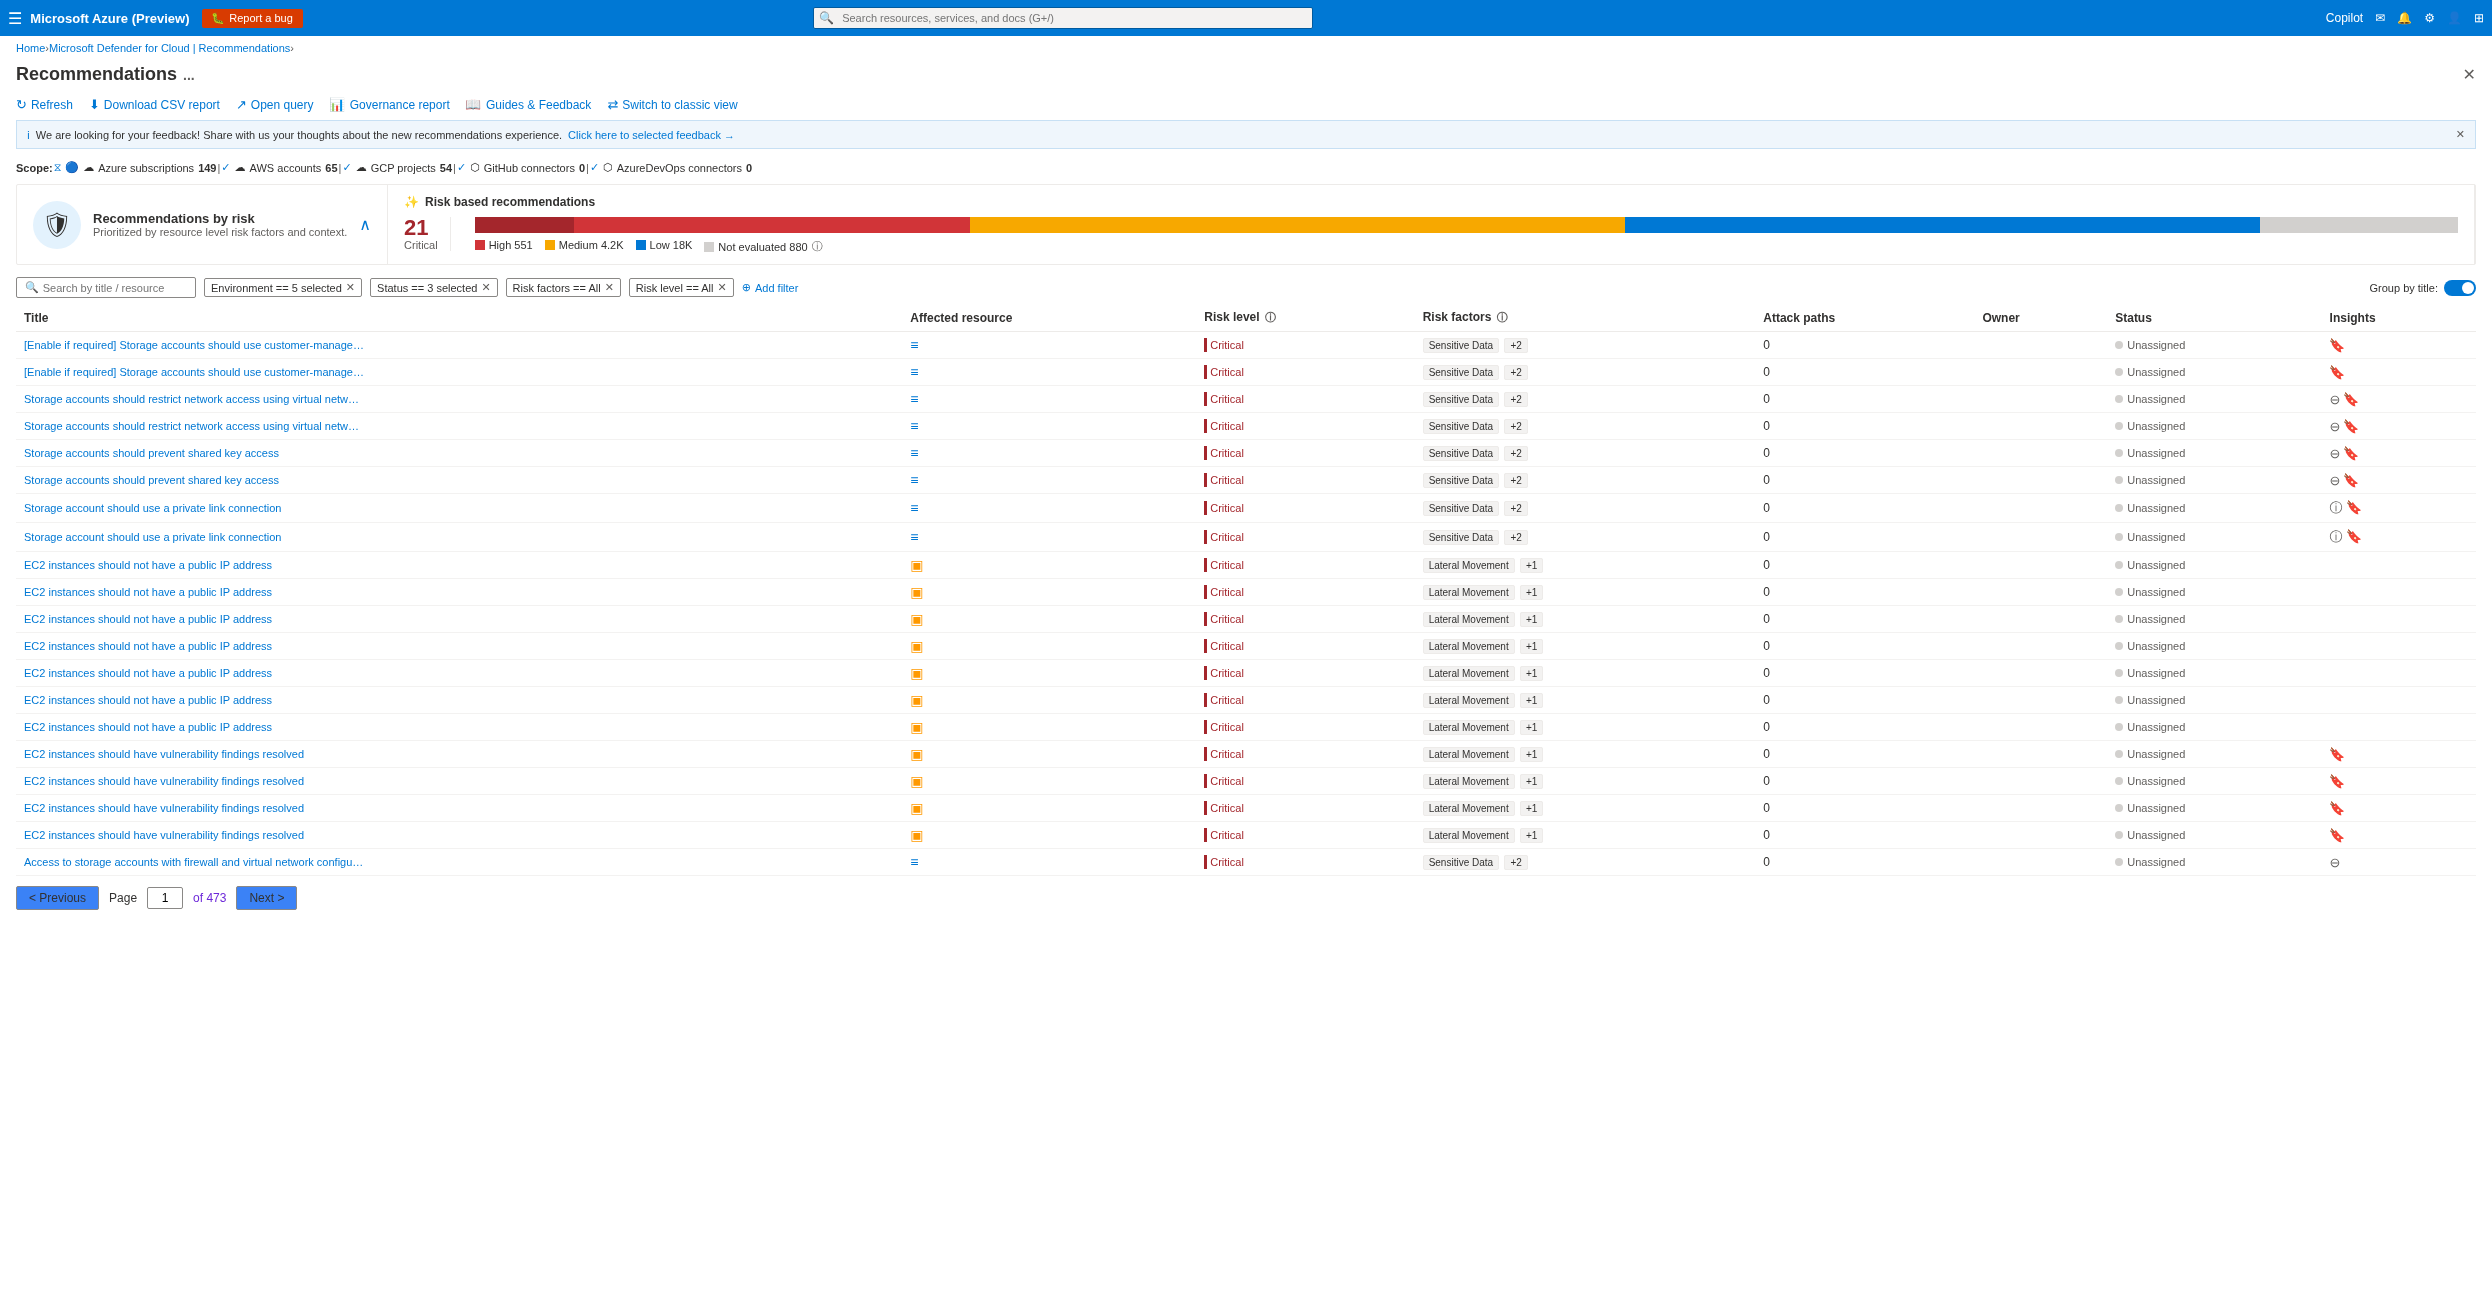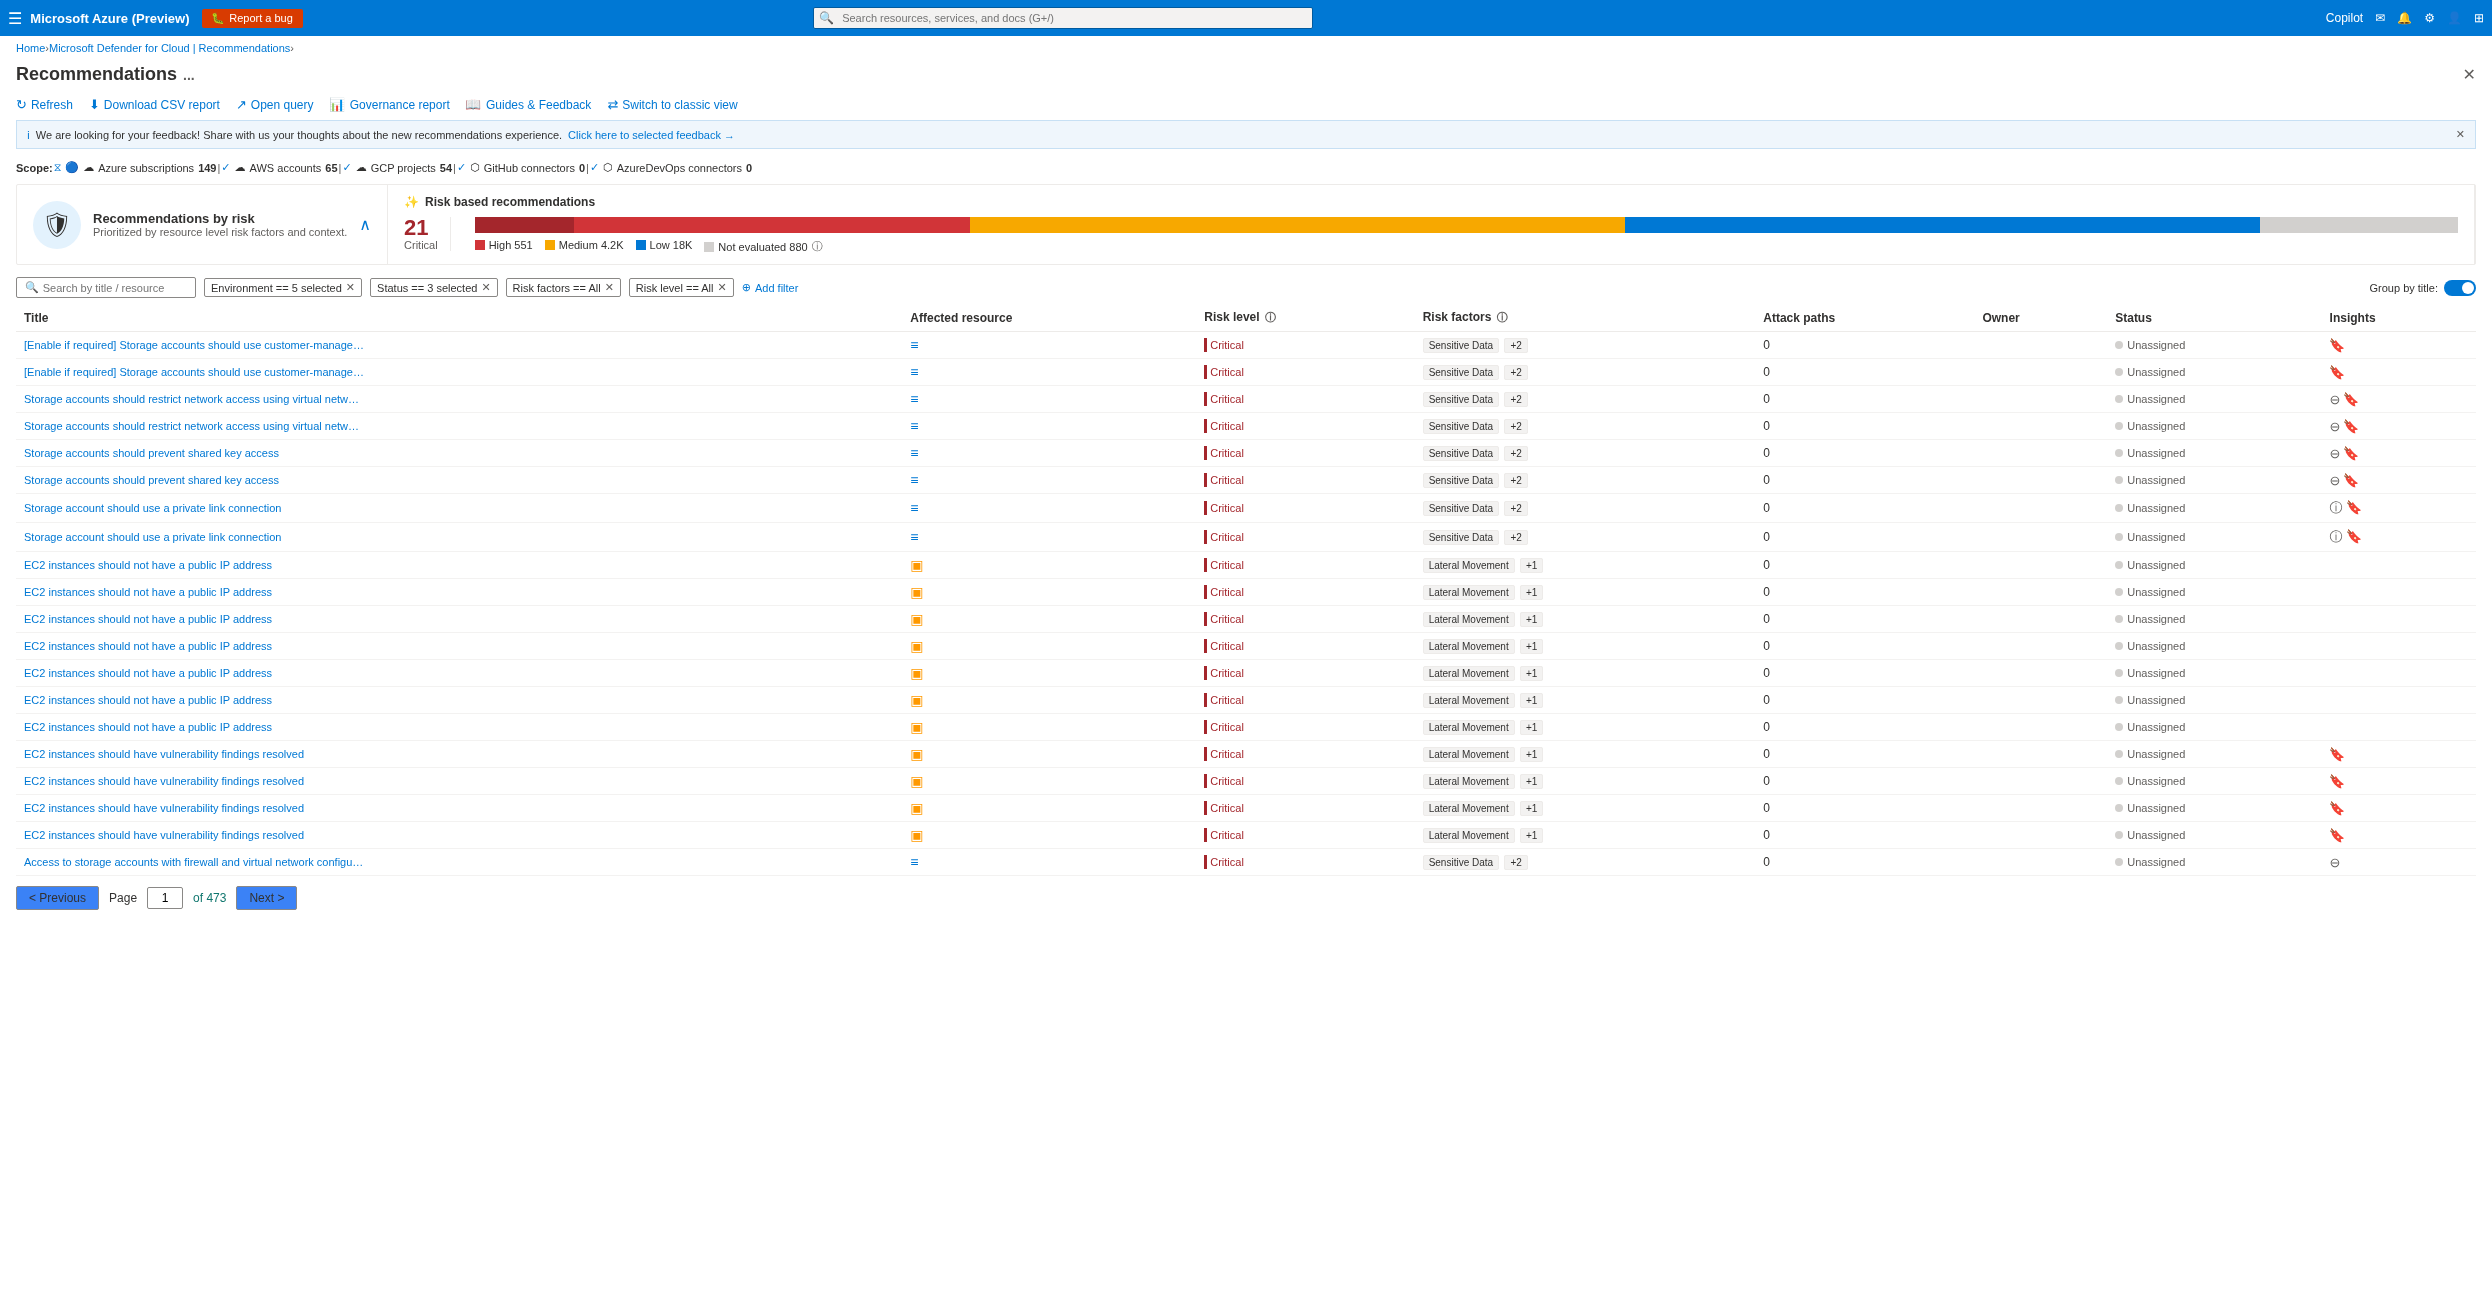--- a/index.html
+++ b/index.html
@@ -327,21 +327,21 @@
       color: #323130;
     }
     .page-input {
       border: 1px solid #8a8886;
       border-radius: 2px;
       width: 36px;
       padding: 3px 4px;
       font-size: 12px;
       text-align: center;
     }
-    .page-of { color: #0f766e; }
+    .page-of { color: #6d28d9; }
 
     .collapse-btn { background: none; border: none; cursor: pointer; color: #0078d4; font-size: 16px; }
   </style>
 </head>
 <body>
 
 <div class="top-nav">
   <span class="hamburger">☰</span>
   <span class="brand">Microsoft Azure (Preview)</span>
   <button class="report-bug-btn">

